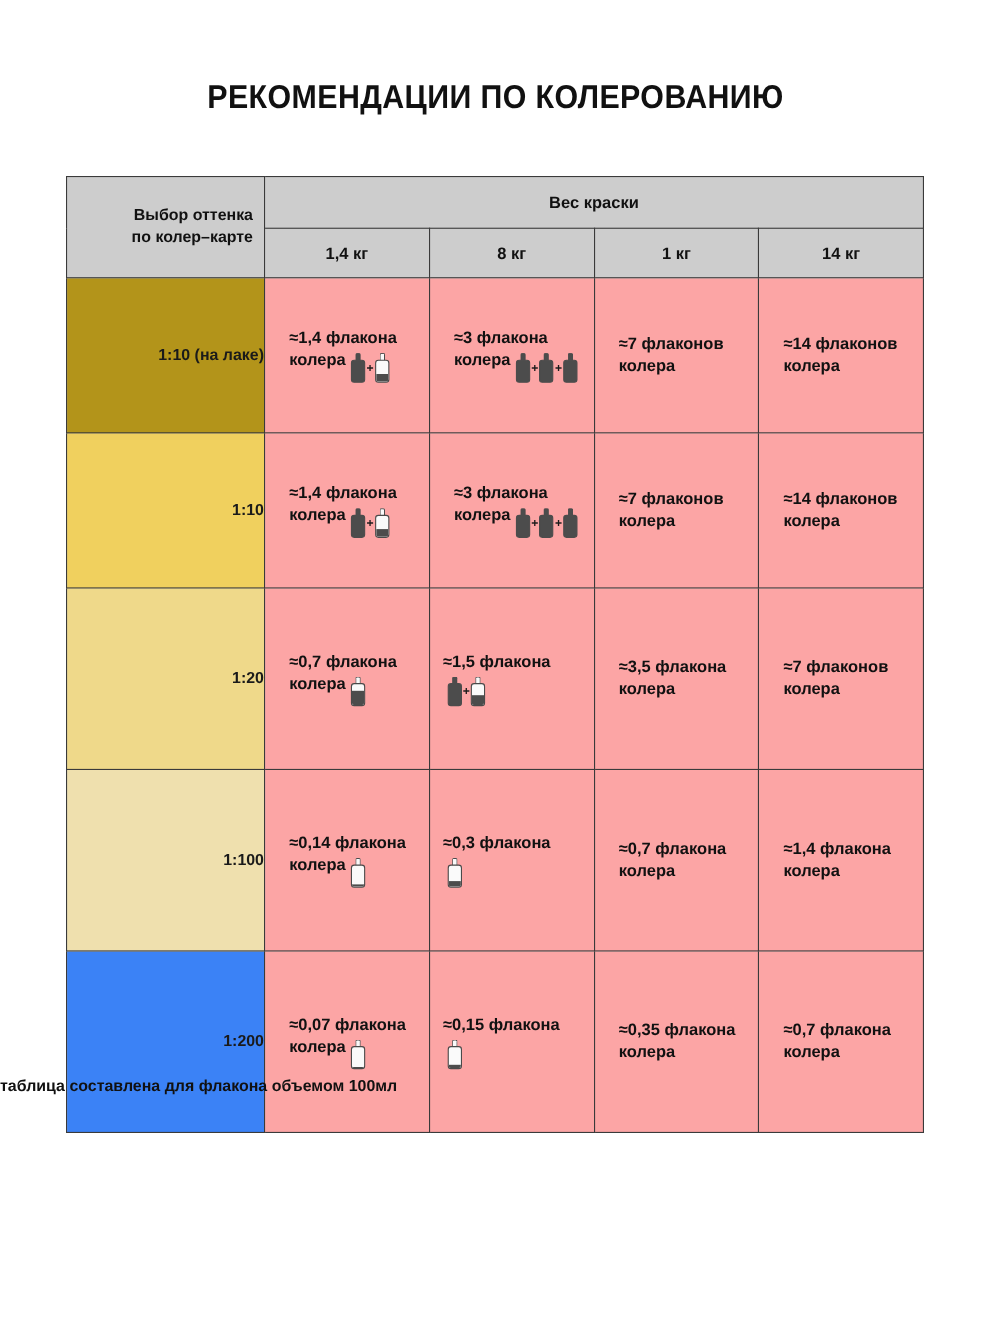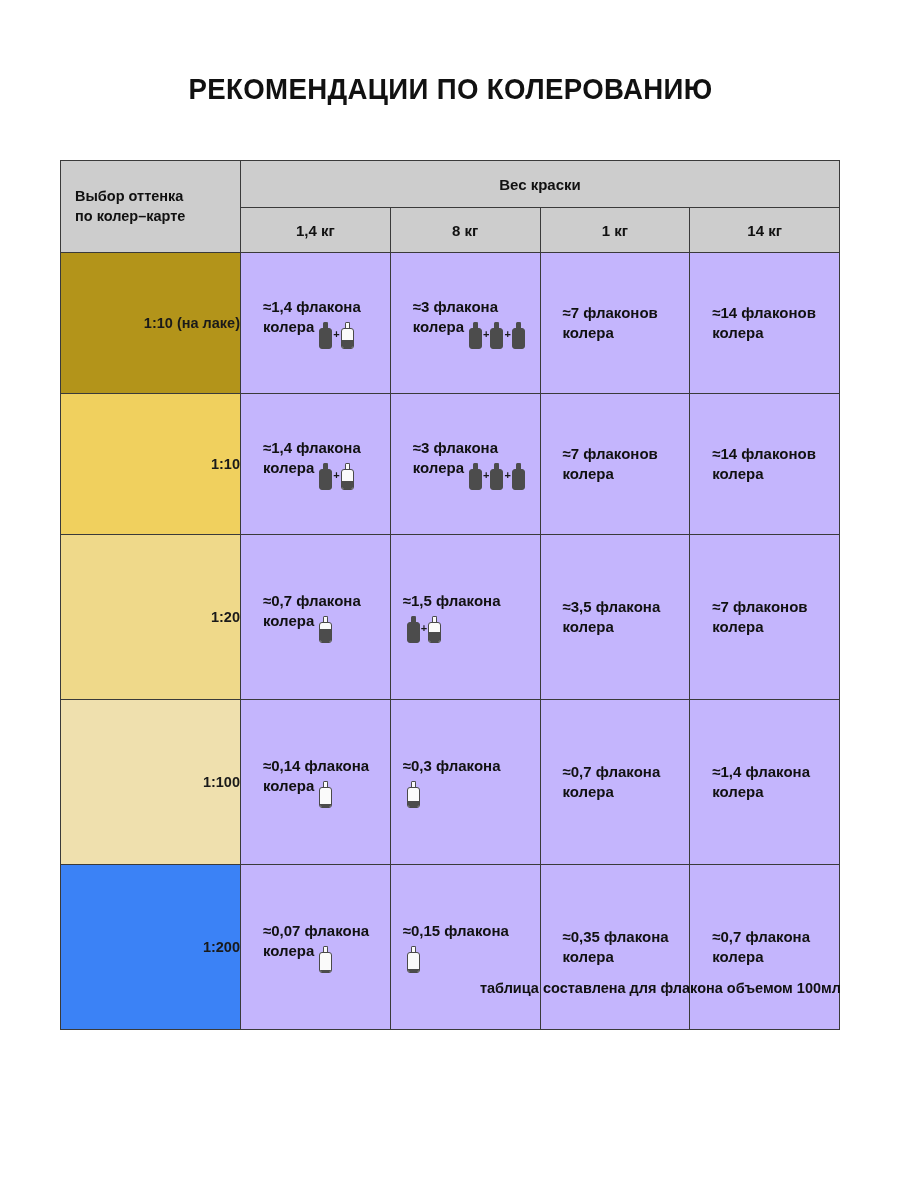--- a/index.html
+++ b/index.html
@@ -51,21 +51,21 @@
 
   .hdr {
     background: #cdcdcd;
     font-weight: bold;
     font-size: 14.5px;
     color: #111111;
   }
   .hdr-shade {
     width: 155px;
     padding: 6px 10px 6px 14px !important;
-    text-align: left;
+    text-align: right;
     line-height: 1.32;
     font-size: 14.5px;
   }
   .hdr-weight-group {
     height: 46px;
     font-size: 15px;
   }
   .hdr-weight {
     height: 44px;
     font-size: 15px;
@@ -73,21 +73,21 @@
 
   .swatch {
     text-align: right;
     font-weight: bold;
     font-size: 14.5px;
     color: #1a1a1a;
     height: 140px;
   }
 
   .cell {
-    background: #c4b5fd;
+    background: #fca5a5;
     height: 140px;
     padding: 0 0 0 22px !important;
     font-size: 15px;
     font-weight: bold;
     line-height: 1.34;
     color: #111111;
   }
   .cell.center {
     padding: 12px !important;
     text-align: left;
@@ -165,21 +165,20 @@
   .bottle.full .body {
     background: #4c4c4c;
     border-color: #4c4c4c;
   }
 
   .footnote {
     position: absolute;
     left: 0;
     top: 980px;
     width: 841px;
-    text-align: right;
     font-size: 14.5px;
     font-weight: bold;
     color: #111111;
   }
 </style>
 </head>
 <body>
 
 <div class="page-title">РЕКОМЕНДАЦИИ ПО КОЛЕРОВАНИЮ</div>
 

